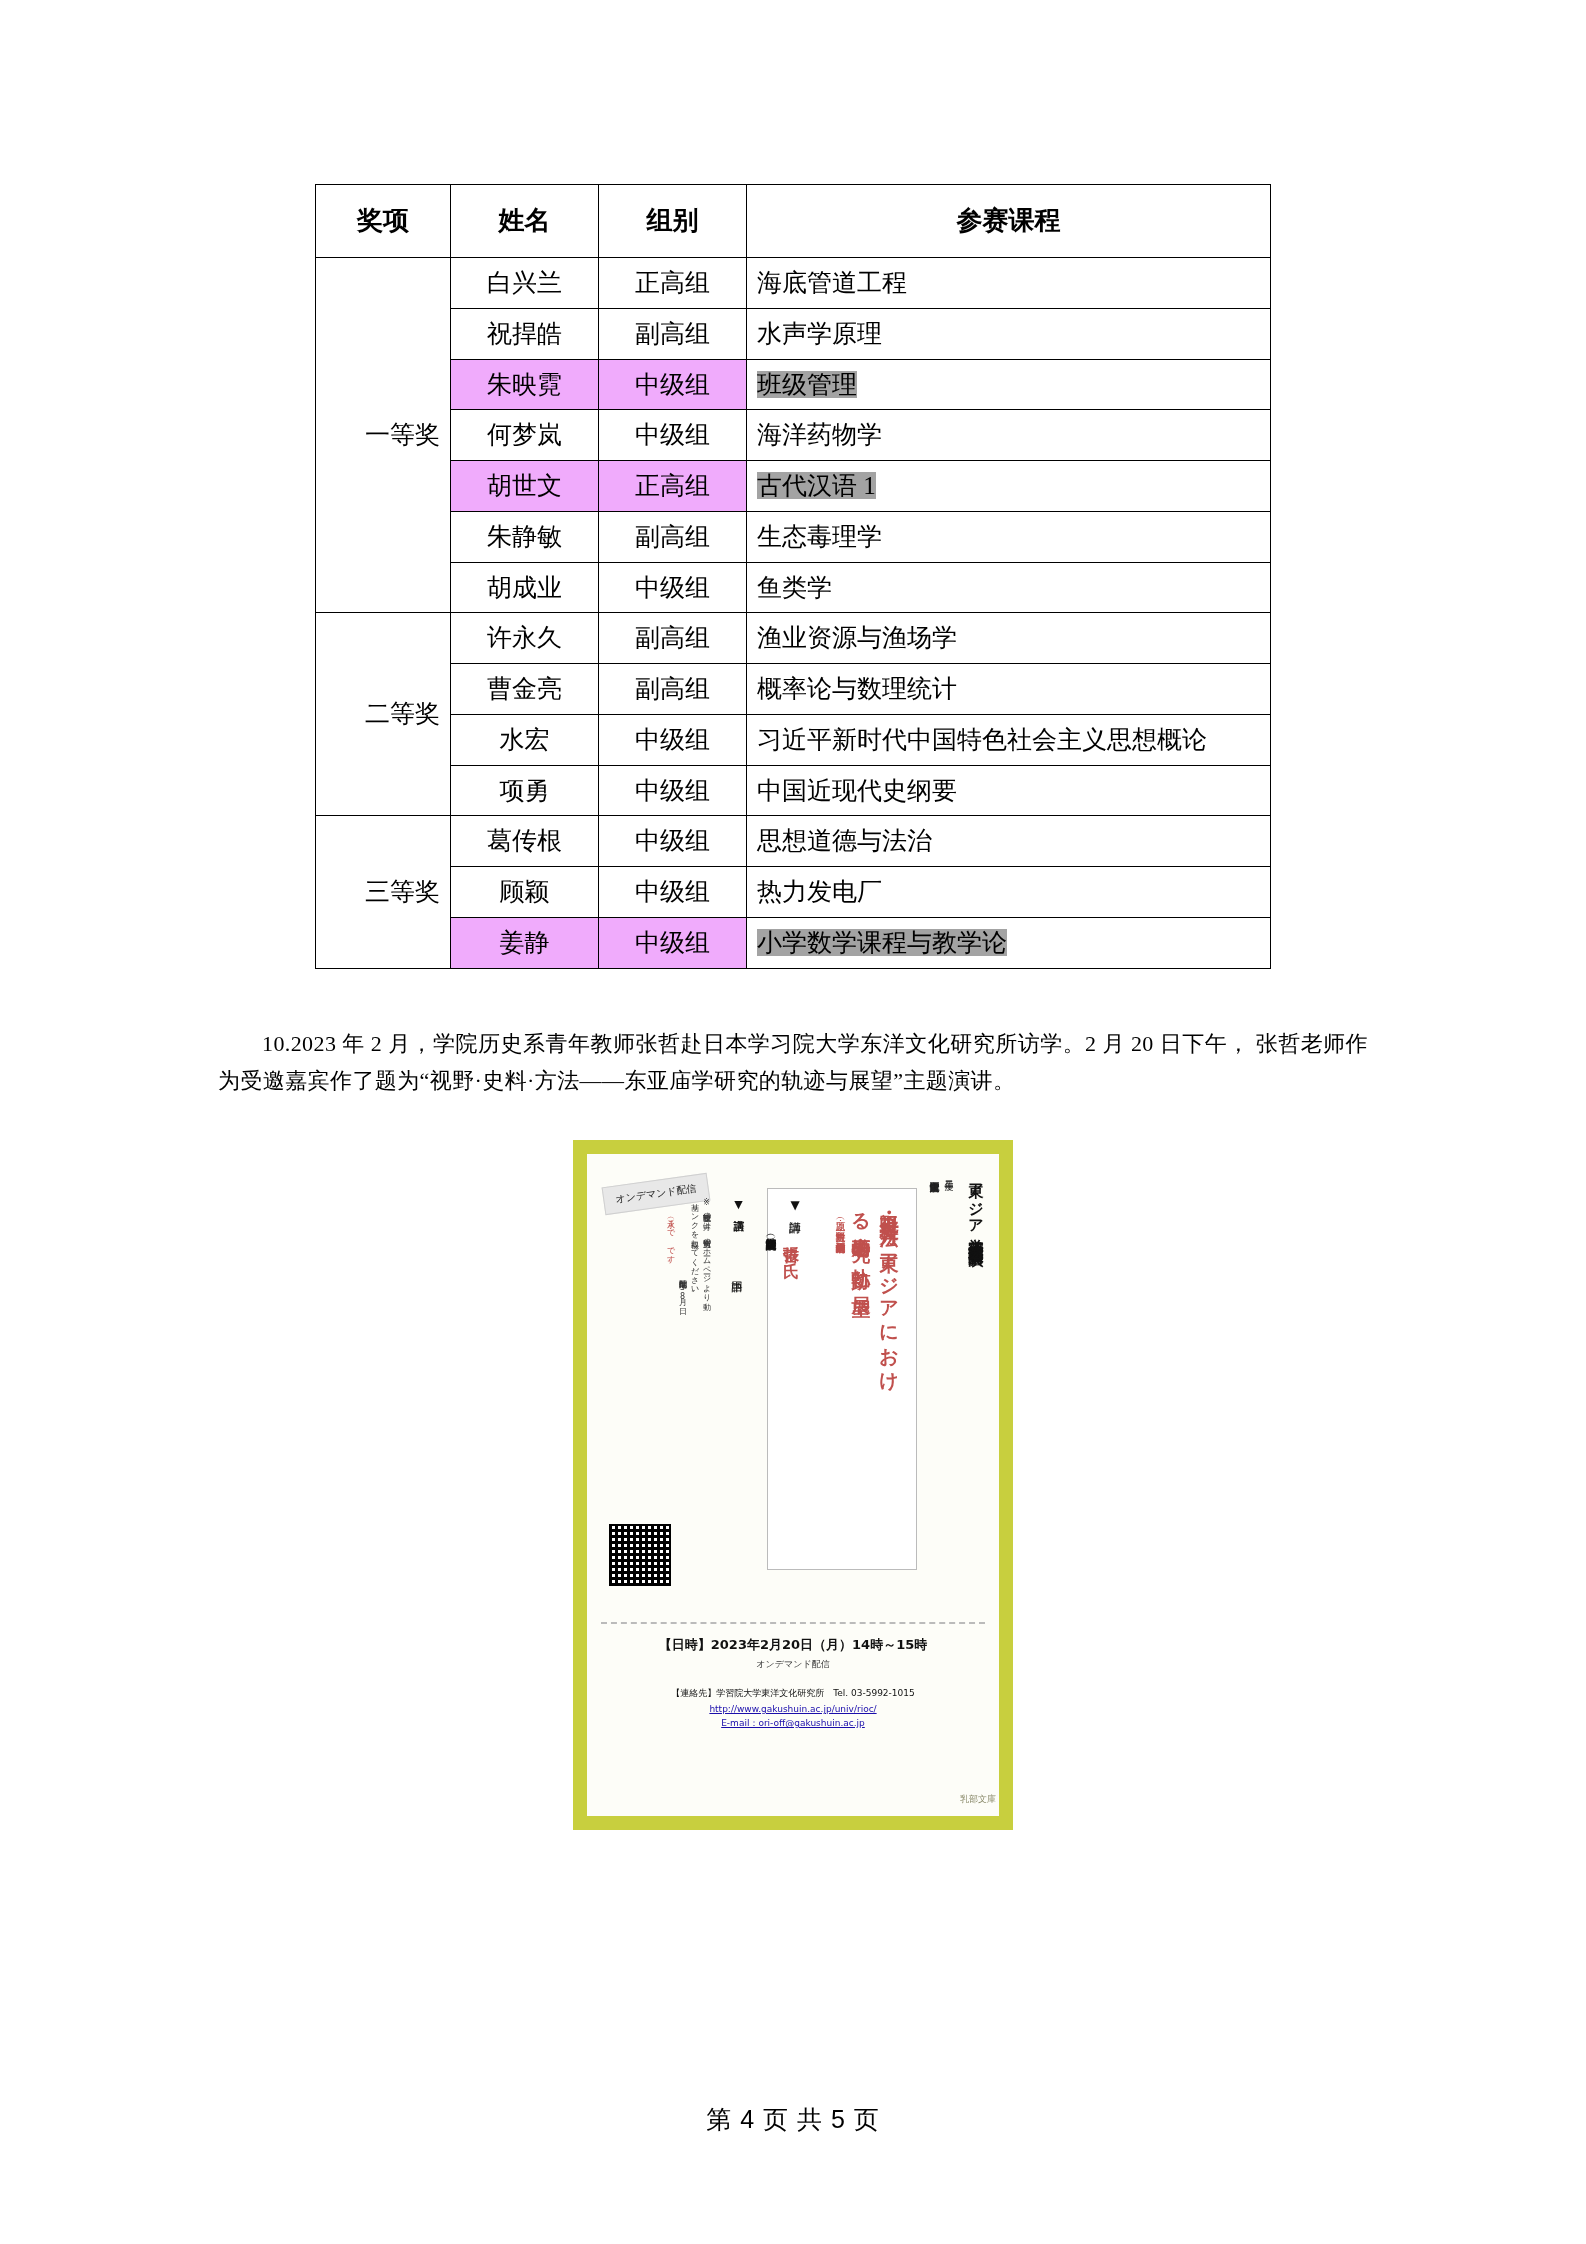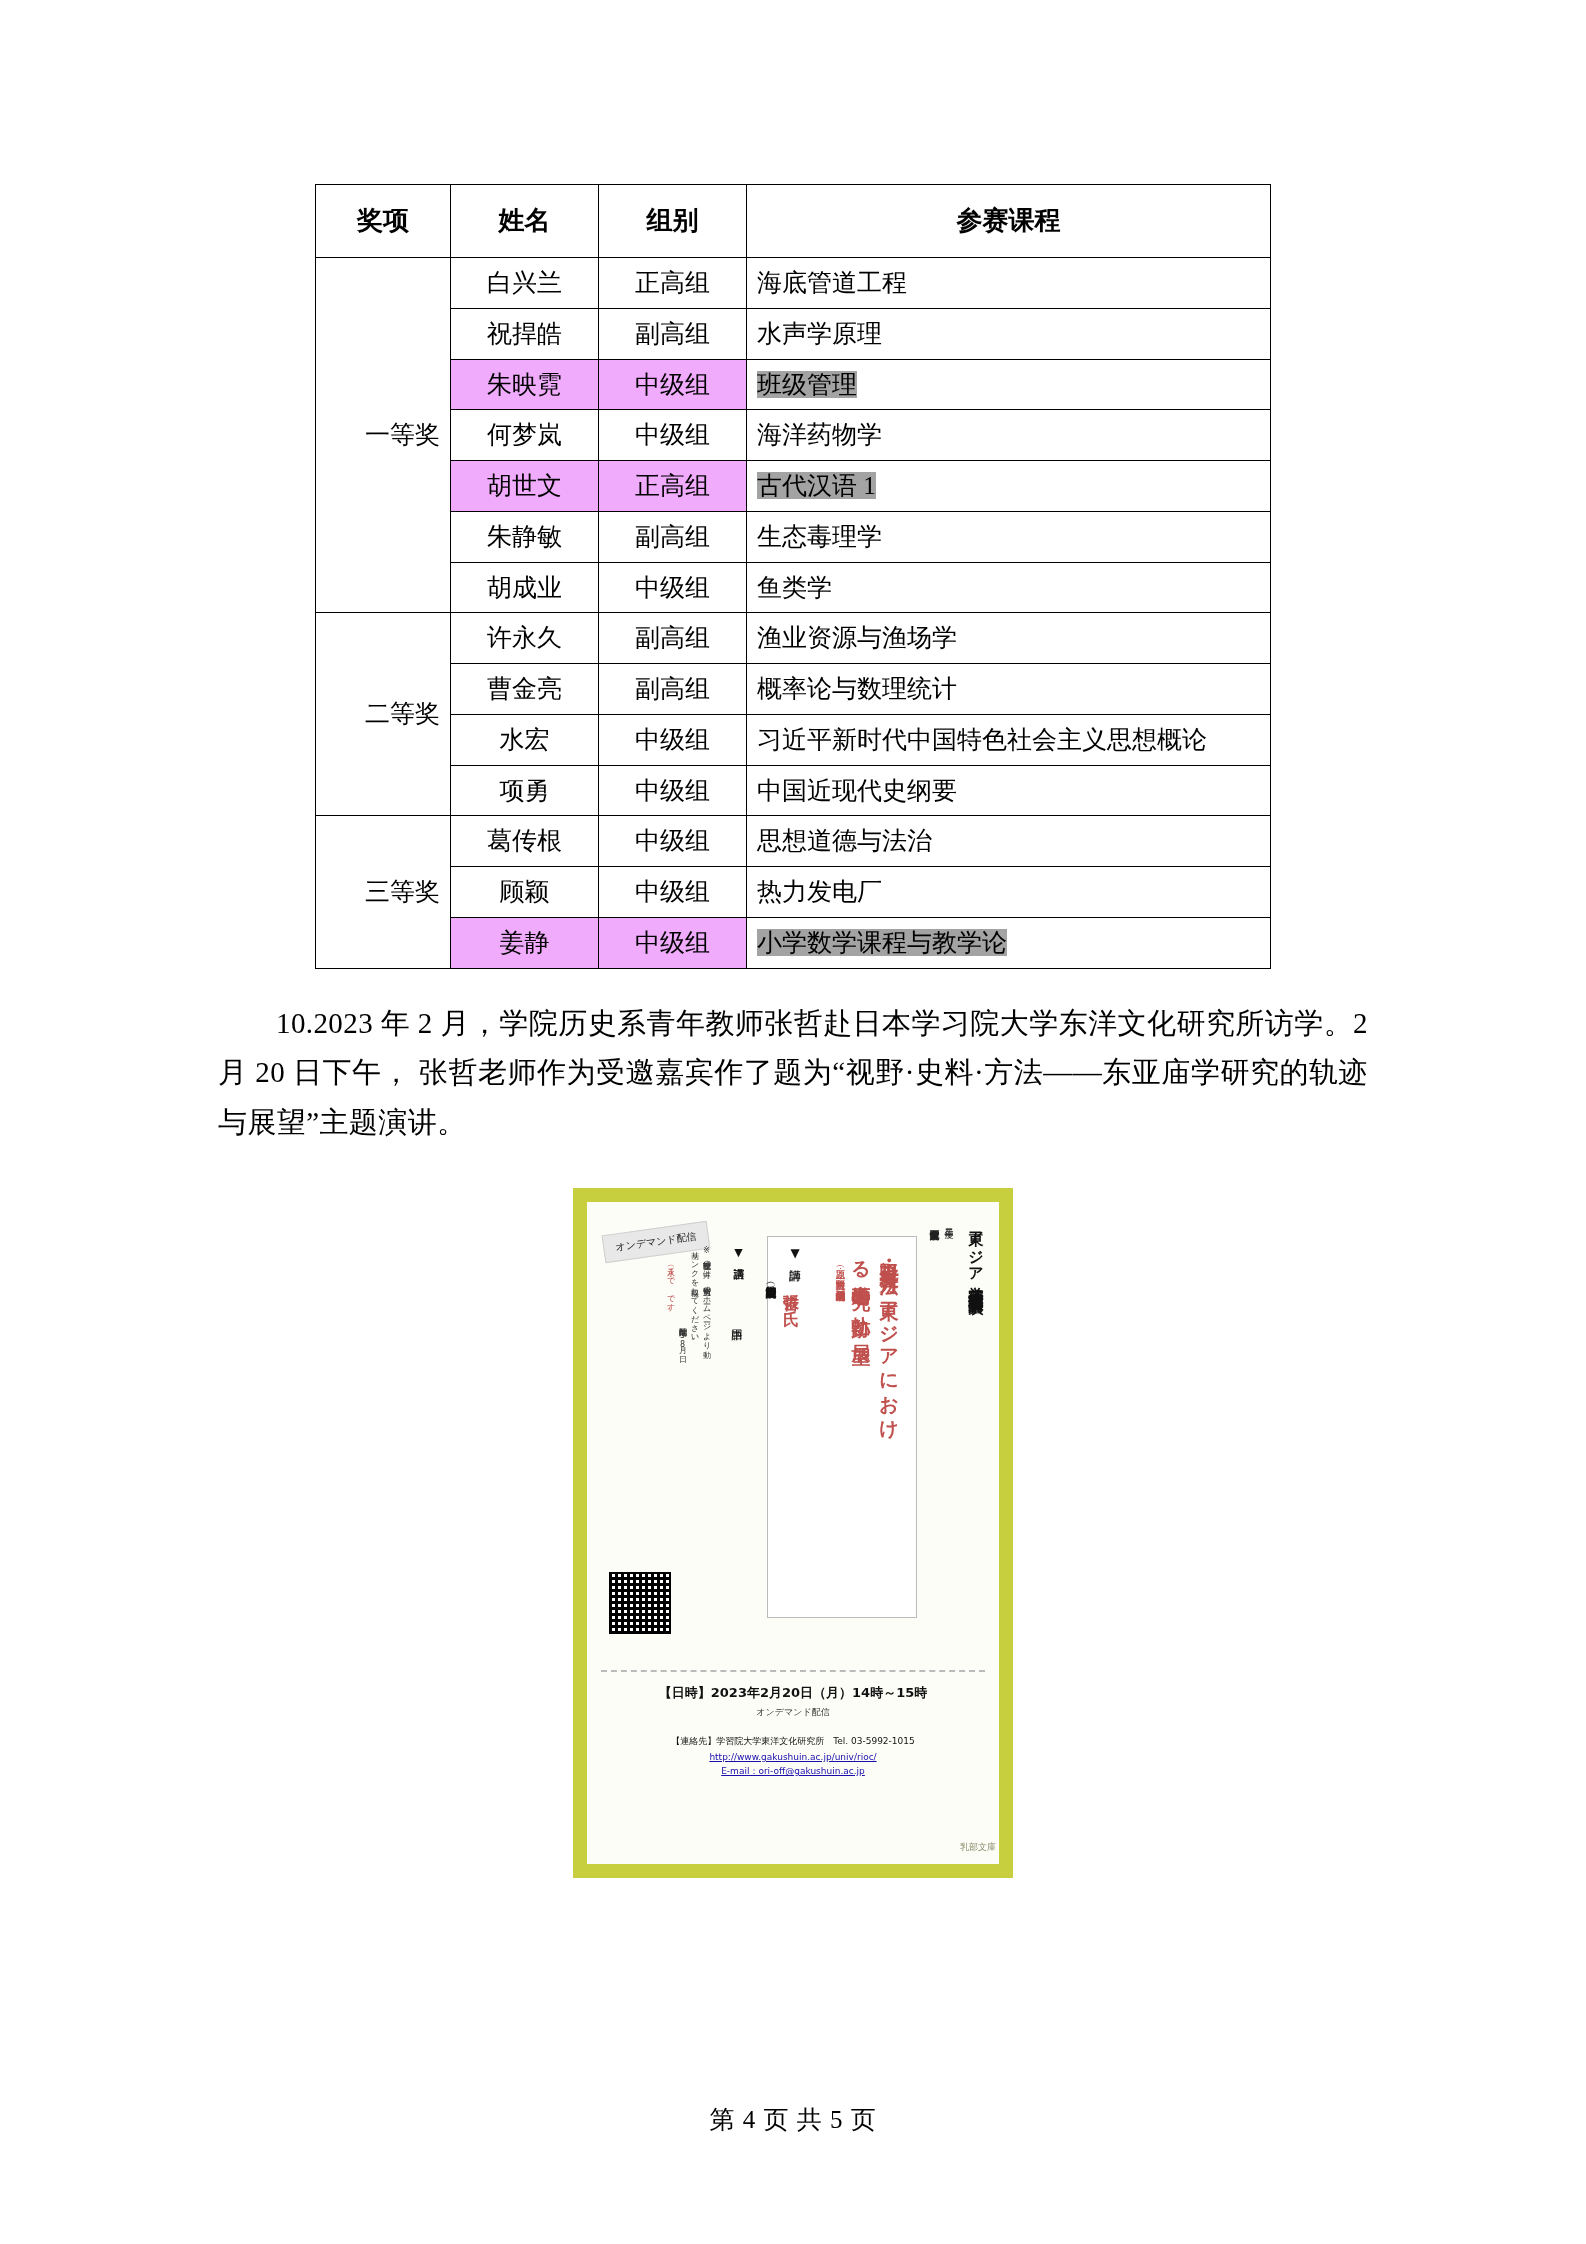--- a/index.html
+++ b/index.html
@@ -72,22 +72,22 @@
   .hl {
     background: #f0abfc;
     font-family: Liberation Serif, serif;
   }
   .hl-inline {
     background: #a3a3a3;
   }
 
   
   .para {
-    margin-top: 30px;
-    font-size: 29px;
+    margin-top: 56px;
+    font-size: 22px;
     line-height: 1.72;
     text-align: justify;
     text-indent: 2em;
     letter-spacing: 0.4px;
     padding: 0 18px;
   }
 
   
   .poster-wrap {
     margin-top: 40px;
@@ -317,21 +317,21 @@
   }
 
   
   .page-footer {
     position: absolute;
     left: 0;
     right: 0;
     bottom: 108px;
     text-align: center;
     font-size: 25px;
-    font-family: Liberation Serif, serif;
+    font-family: Liberation Sans, sans-serif;
     letter-spacing: 1px;
   }
 </style>
 </head>
 <body>
 
 <div class="page">
 
   <div class="table-wrap">
     <table class="awards">

